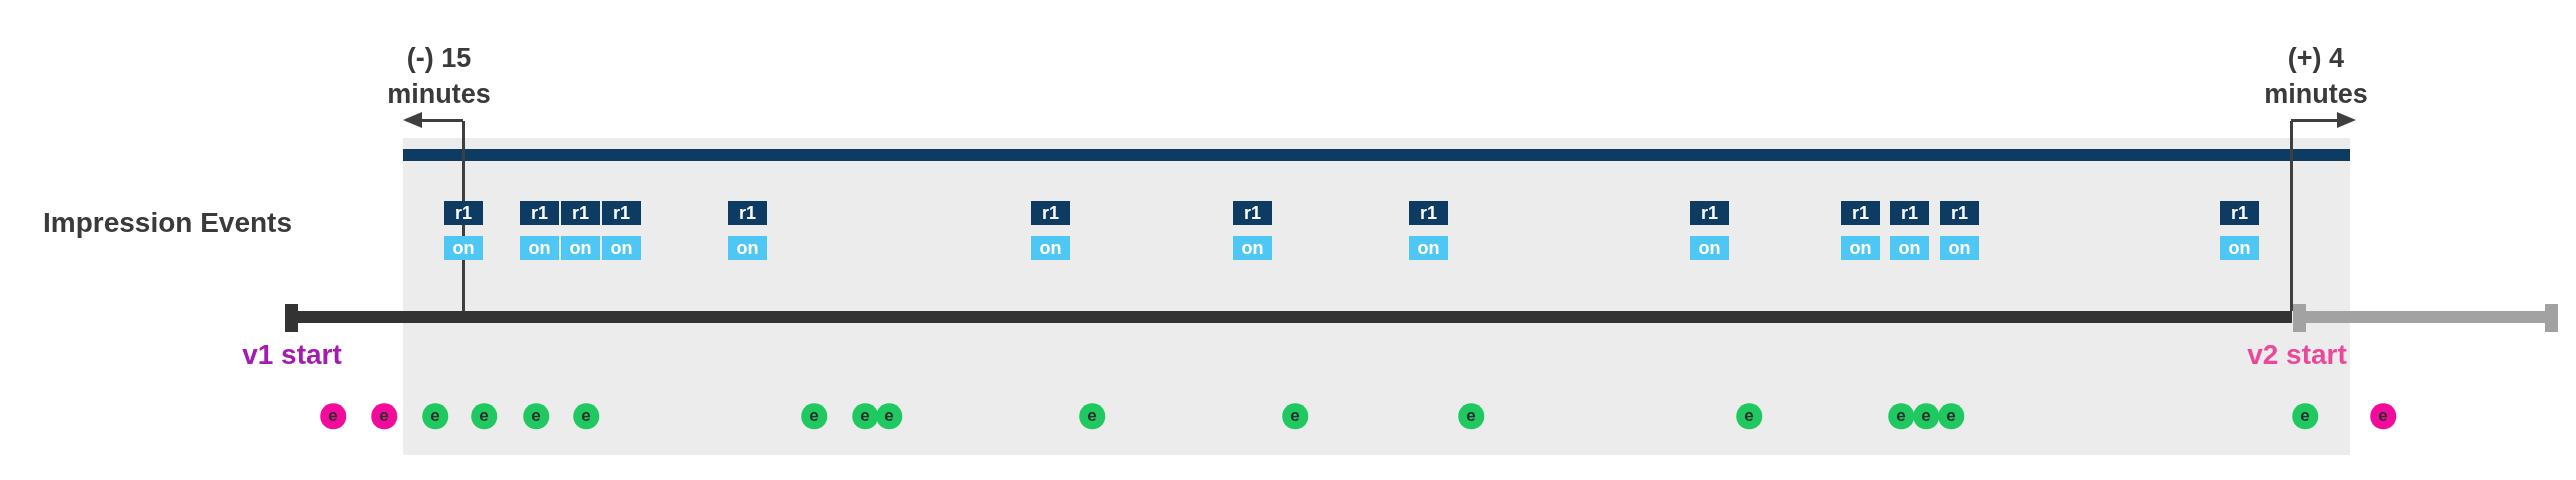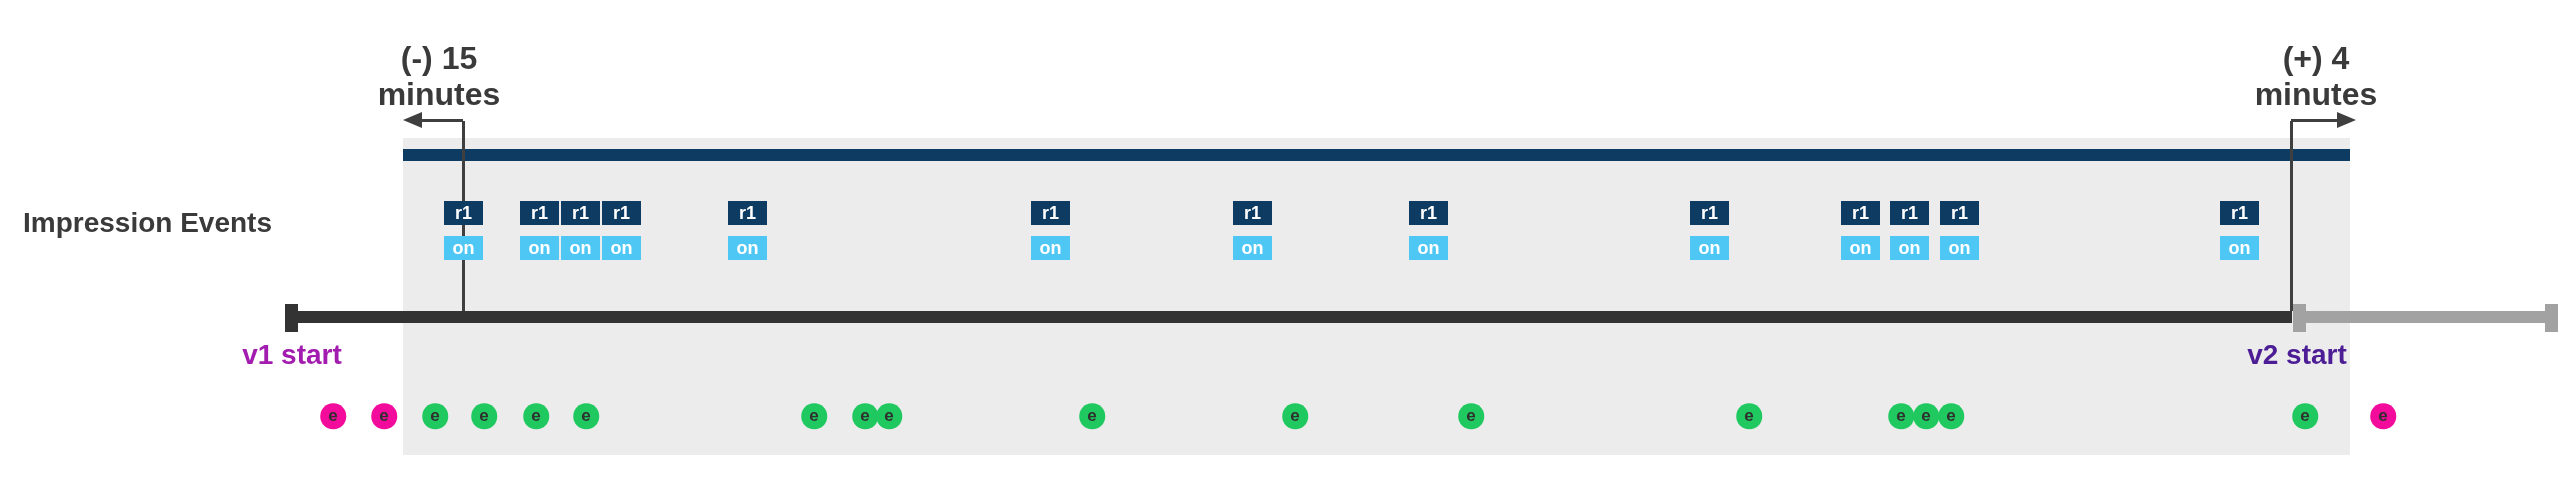--- a/index.html
+++ b/index.html
@@ -14,26 +14,26 @@
     position: absolute; width: 0; height: 0; z-index: 4;
     border-top: 8.5px solid transparent; border-bottom: 8.5px solid transparent;
     border-right: 19px solid #3f3f3f;
   }
   .arrow-right {
     position: absolute; width: 0; height: 0; z-index: 4;
     border-top: 8.5px solid transparent; border-bottom: 8.5px solid transparent;
     border-left: 19px solid #3f3f3f;
   }
   .ann-text {
-    position: absolute; font-size: 32px; font-weight: 700; text-align: center;
+    position: absolute; font-size: 27px; font-weight: 700; text-align: center;
     line-height: 36px; transform: translateX(-50%); z-index: 5; white-space: nowrap;
   }
   .row-label {
     position: absolute; left: 0; font-size: 28px; font-weight: 700;
-    text-align: right; transform: translateY(-50%); white-space: nowrap; z-index: 5;
+    text-align: right; transform: translateY(-50%); white-space: nowrap; z-index: 5; padding-left: 20px;
   }
   .start-label {
     position: absolute; font-size: 28px; font-weight: 700;
     transform: translate(-50%, -50%); white-space: nowrap; z-index: 5;
   }
   .evt-box {
     position: absolute; display: flex; align-items: center; justify-content: center;
     color: #ffffff; font-size: 18px; font-weight: 700; z-index: 5; line-height: 1;
   }
   .dot {
@@ -97,21 +97,21 @@
       <div class="evt-box" style="left: 2220px; top: 201px; width: 39px; height: 23.6px; background: rgb(13, 59, 98);">r1</div>
       <div class="evt-box" style="left: 2220px; top: 236px; width: 39px; height: 23.6px; background: rgb(78, 199, 244);">on</div>
     </div>
 
   <div id="tl-dark" class="timeline-seg" style="left: 288px; top: 311px; width: 2004px; height: 12.3px; background: rgb(51, 51, 51);"></div>
   <div id="tl-v1cap" class="timeline-cap" style="left: 285px; top: 304px; width: 13.2px; height: 28px; background: rgb(51, 51, 51);"></div>
   <div id="tl-gray" class="timeline-seg" style="left: 2299px; top: 311px; width: 253px; height: 12.3px; background: rgb(162, 162, 162);"></div>
   <div id="tl-v2cap" class="timeline-cap" style="left: 2293px; top: 304px; width: 13.2px; height: 28px; background: rgb(162, 162, 162);"></div>
   <div id="tl-endcap" class="timeline-cap" style="left: 2545px; top: 304px; width: 13.2px; height: 28px; background: rgb(162, 162, 162);"></div>
   <div id="v1-label" class="start-label" style="left: 292px; top: 355px; color: #a21caf;">v1 start</div>
-  <div id="v2-label" class="start-label" style="left: 2297px; top: 355px; color: #4c1d95;">v2 start</div>
+  <div id="v2-label" class="start-label" style="left: 2297px; top: 355px; color: #ec4899;">v2 start</div>
 
   <div id="externals">
       <div class="dot" style="left: 333px; top: 416px; width: 25.5px; height: 25.5px; background: rgb(243, 12, 155); color: rgb(47, 47, 47);">e</div>
       <div class="dot" style="left: 384px; top: 416px; width: 25.5px; height: 25.5px; background: rgb(243, 12, 155); color: rgb(47, 47, 47);">e</div>
       <div class="dot" style="left: 435px; top: 416px; width: 25.5px; height: 25.5px; background: rgb(31, 201, 95); color: rgb(47, 47, 47);">e</div>
       <div class="dot" style="left: 484px; top: 416px; width: 25.5px; height: 25.5px; background: rgb(31, 201, 95); color: rgb(47, 47, 47);">e</div>
       <div class="dot" style="left: 536px; top: 416px; width: 25.5px; height: 25.5px; background: rgb(31, 201, 95); color: rgb(47, 47, 47);">e</div>
       <div class="dot" style="left: 586px; top: 416px; width: 25.5px; height: 25.5px; background: rgb(31, 201, 95); color: rgb(47, 47, 47);">e</div>
       <div class="dot" style="left: 814px; top: 416px; width: 25.5px; height: 25.5px; background: rgb(31, 201, 95); color: rgb(47, 47, 47);">e</div>
       <div class="dot" style="left: 865px; top: 416px; width: 25.5px; height: 25.5px; background: rgb(31, 201, 95); color: rgb(47, 47, 47);">e</div>

